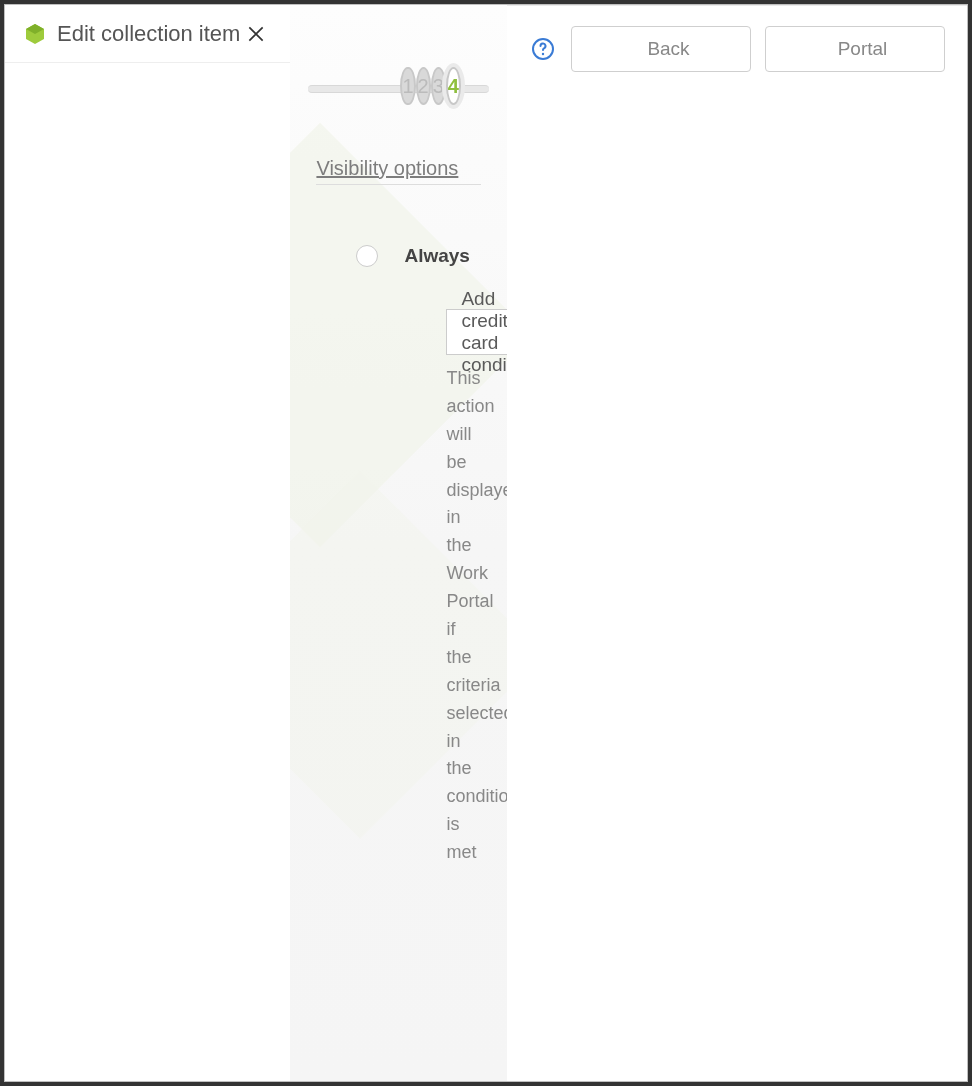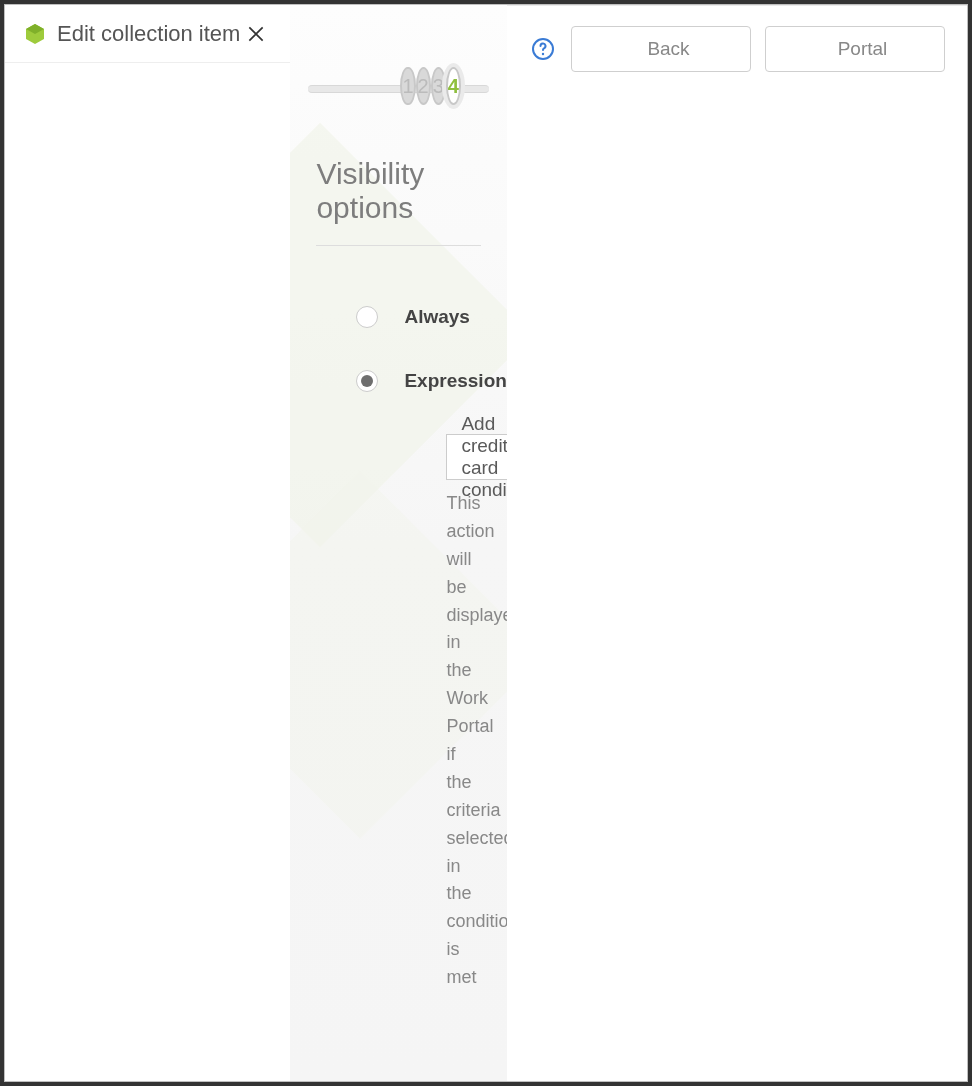--- a/index.html
+++ b/index.html
@@ -102,25 +102,26 @@
     color: #8fbf3f;
     font-weight: bold;
     box-shadow: 0 0 0 4px #eaeaea;
   }
   .section {
     padding: 52px 26px 0 26px;
     position: relative;
     z-index: 2;
   }
   .section-title {
-    font-size: 30px;
+    font-size: 20px;
     color: #7d7d7d;
     font-weight: 400;
-    padding-bottom: 20px;
+    padding-bottom: 4px;
     border-bottom: 1px solid #ddd;
+    text-decoration: underline;
   }
   .radios {
     padding: 60px 20px 0 40px;
   }
   .radio-row {
     display: flex;
     align-items: center;
     margin-bottom: 42px;
     cursor: pointer;
   }
@@ -263,26 +264,20 @@
 
     <div class="section">
       <div class="section-title">Visibility options</div>
 
       <div class="radios">
         <div class="radio-row">
           <span class="radio"></span>
           <span class="radio-label">Always</span>
         </div>
 
-        <div class="radio-row">
-          <span class="radio selected">
-              <span class="dot"></span>
-            </span>
-          <span class="radio-label">Expression</span>
-        </div>
 
         <div class="expr-block">
           <div class="expr-controls">
             <div class="dropdown">
               <span>Add credit card condition</span>
               <span class="caret"></span>
             </div>
             <div class="iconbtn">
               <svg viewBox="0 0 24 24">
                   <path d="M3 17.25V21h3.75L17.81 9.94l-3.75-3.75L3 17.25zM20.71 7.04a1 1 0 0 0 0-1.41l-2.34-2.34a1 1 0 0 0-1.41 0l-1.83 1.83 3.75 3.75 1.83-1.83z" fill="#6fb52e"></path>

